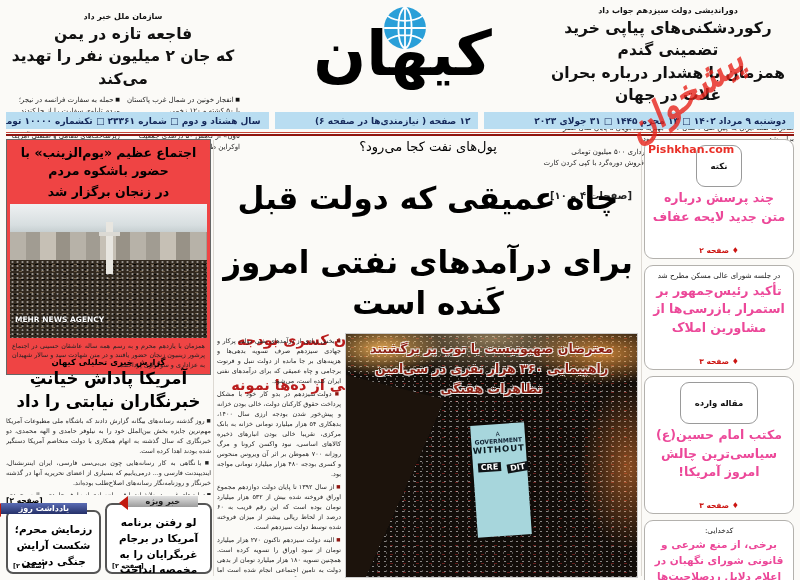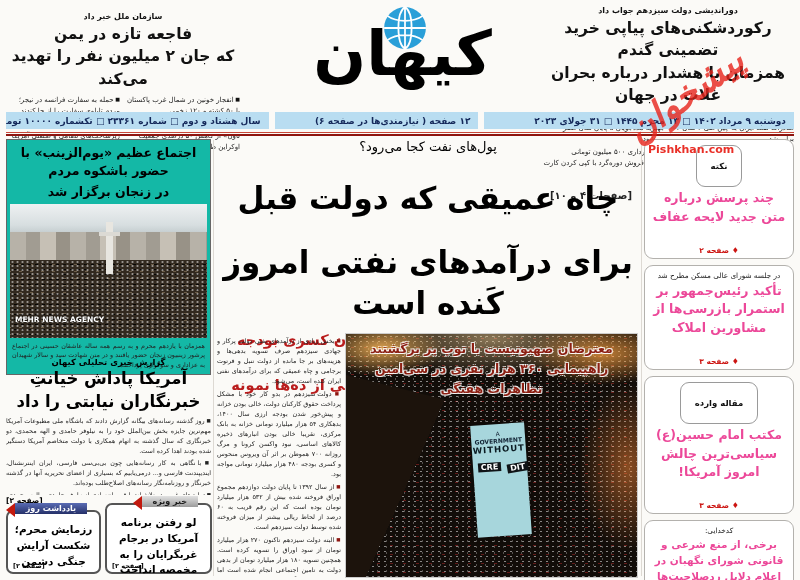--- a/index.html
+++ b/index.html
@@ -30,21 +30,21 @@
        display:flex;align-items:center;padding:0 8px;white-space:nowrap;overflow:hidden;}
   .seg.right{flex:1.25;}
   .seg.mid{flex:.8;}
   .seg.left{flex:1.05;}
   #redrule{position:absolute;left:6px;top:132px;width:788px;height:4px;
            background:linear-gradient(180deg,#c8493a 0 1px,#fbfaf7 1px 2px,#8e1510 2px 4px);}
 
   .vsep{position:absolute;top:140px;bottom:4px;width:1px;background:#ddd9d3;}
 
   
-  #zanjan{position:absolute;left:6px;top:139px;width:205px;border:1px solid #666;background:#14b8a6;padding:2px;box-sizing:border-box;}
+  #zanjan{position:absolute;left:6px;top:139px;width:205px;border:1px solid #666;background:#ef4444;padding:2px;box-sizing:border-box;}
   #zanjan .zt{font-size:12.5px;font-weight:bold;text-align:center;line-height:1.4;padding:2px 1px;}
   .zphoto{position:relative;height:134px;margin:1px;overflow:hidden;background:#3a332c;}
   .zsky{position:absolute;top:0;left:0;right:0;height:30px;
         background:linear-gradient(180deg,#eef1f2,#d7dee0 70%,#c2cbcd);}
   .zbldg{position:absolute;top:28px;left:0;right:0;height:30px;
          background:repeating-linear-gradient(90deg,#b7b2a8 0 16px,#a19c92 16px 30px,#c6c0b5 30px 46px,#989287 46px 60px);}
   .zcrowd{position:absolute;top:56px;left:0;right:0;bottom:0;background-color:#32291f;
           background-image:radial-gradient(rgba(255,255,255,.5) 1px,transparent 1.3px),
                            radial-gradient(rgba(0,0,0,.85) 1px,transparent 1.3px),
                            radial-gradient(rgba(214,190,150,.35) 1px,transparent 1.3px);
@@ -61,21 +61,21 @@
   #analysis .at{font-size:16.5px;font-weight:bold;line-height:1.4;}
   #analysis .abody{font-size:6.4px;line-height:1.55;text-align:justify;margin-top:4px;color:#222;height:78px;overflow:hidden;}
   #analysis .abody p{margin:0 0 2px;}
   #analysis .abody p::before{content:"■ ";font-size:4.5px;vertical-align:1px;}
   #analysis .apg{font-size:7.5px;font-weight:bold;text-align:left;margin-top:1px;}
 
   
   .fbox{position:absolute;border:2px solid #555;border-radius:7px;background:#fff;text-align:center;box-sizing:border-box;}
   #box-note{left:6px;top:510px;width:95px;height:64px;}
   #box-special{left:105px;top:503px;width:107px;height:71px;}
-  .ribbon{position:absolute;top:-9px;right:12px;font-size:8px;font-weight:bold;padding:1px 11px;white-space:nowrap;}
+  .ribbon{position:absolute;top:-9px;right:12px;font-size:8px;font-weight:bold;padding:1px 18px;white-space:nowrap;}
   .ribbon::before{content:"";position:absolute;left:-9px;top:0;width:0;height:0;
                   border-top:7px solid transparent;border-bottom:7px solid transparent;border-right:9px solid #c2190e;}
   .ribbon.gray{background:linear-gradient(180deg,#e2e2e2,#9b9b9b);color:#1a1a1a;}
   .ribbon.blue{background:linear-gradient(180deg,#5a6cb4,#253069);color:#fff;}
   .fbox .ft{font-size:10.5px;font-weight:bold;line-height:1.5;padding:10px 3px 0;}
   .fbox .fpg{position:absolute;bottom:2px;left:5px;font-size:6.5px;font-weight:bold;}
 
   
   #lead{position:absolute;left:216px;top:139px;width:424px;text-align:center;}
   #lead .lk{font-size:13px;font-weight:normal;margin-bottom:2px;}

